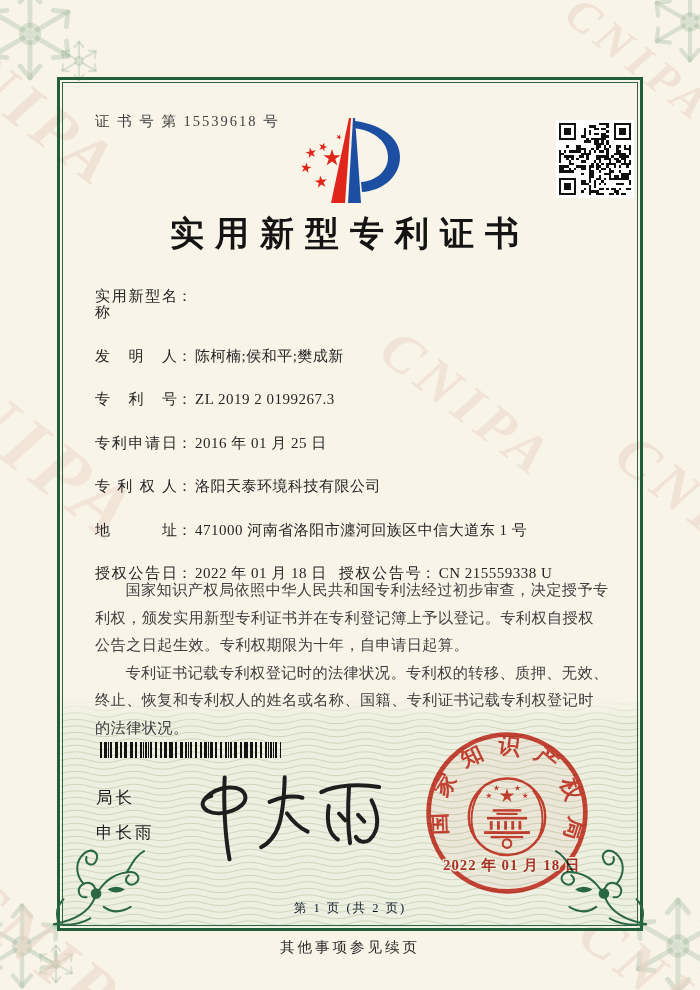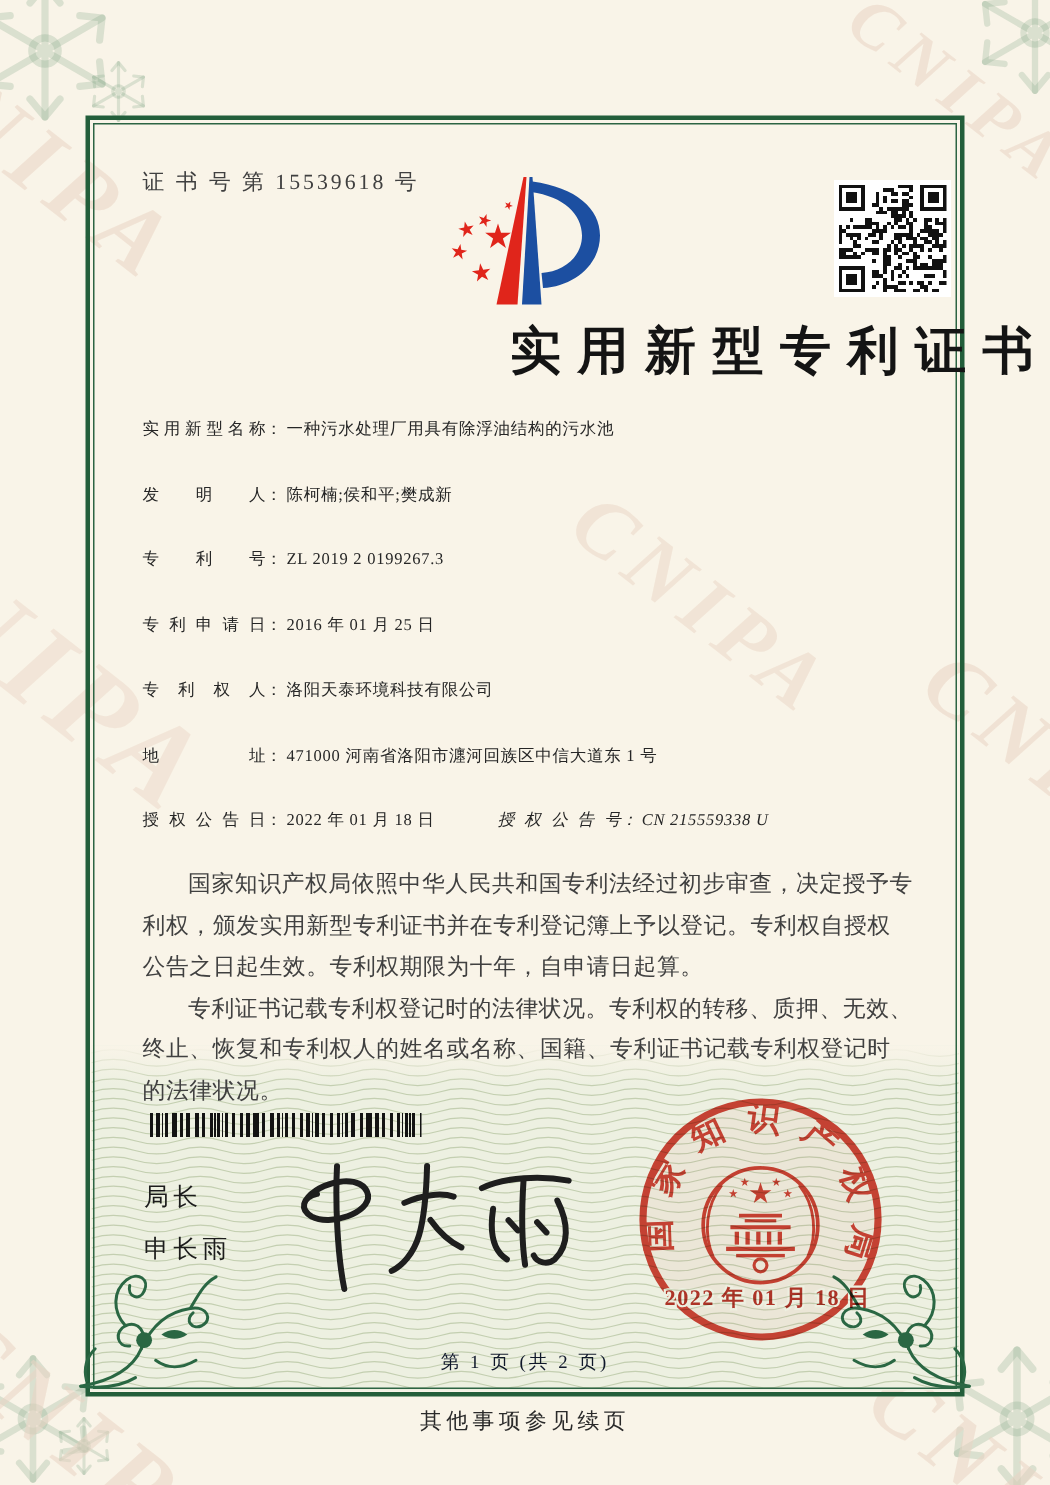--- a/index.html
+++ b/index.html
@@ -29,28 +29,28 @@
                 background:linear-gradient(#f9f4e8,rgba(249,244,232,0));}
   .orn{position:absolute;width:96px;height:96px;z-index:3;}
   .orn-bl{left:50px;top:832px;}
   .orn-br{left:554px;top:832px;transform:scaleX(-1);}
   
   .certno{position:absolute;left:95px;top:112px;font-size:14.5px;letter-spacing:2px;color:#404040;z-index:4;}
   .logo{position:absolute;left:292px;top:111px;width:114px;height:96px;z-index:4;}
   .qr{position:absolute;left:556px;top:120px;width:78px;height:78px;background:#fff;padding:3px;
       box-sizing:border-box;z-index:4;}
   .qr svg{display:block;width:100%;height:100%;}
-  .title{position:absolute;left:0;top:211px;width:100%;text-align:right;font-size:34px;font-weight:700;
+  .title{position:absolute;left:0;top:211px;width:100%;text-align:center;font-size:34px;font-weight:700;
          letter-spacing:11px;color:#141414;z-index:4;}
-  .fields{position:absolute;left:95px;top:278px;width:520px;font-size:11px;color:#262626;z-index:4;}
+  .fields{position:absolute;left:95px;top:288px;width:520px;font-size:15px;color:#262626;z-index:4;}
   .frow{display:flex;align-items:baseline;line-height:16px;margin-bottom:27.5px;}
   .flbl{flex:0 0 82px;text-align:justify;text-align-last:justify;}
   .fsep{padding:0 3px 0 0;}
   .fval{letter-spacing:.5px;}
-  .fpair2{display:flex;align-items:baseline;margin-left:42px;font-style:italic;}
+  .fpair2{display:flex;align-items:baseline;margin-left:12px;}
   .paras{position:absolute;left:95px;top:576px;width:514px;font-size:15.2px;line-height:27.5px;
          color:#404040;letter-spacing:.4px;z-index:4;}
   .paras p{margin:0;text-indent:2em;}
   .barcode{position:absolute;left:100px;top:742px;width:181px;height:16px;z-index:4;
     background-image:
       repeating-linear-gradient(90deg,#131313 0 2px,transparent 2px 5px),
       repeating-linear-gradient(90deg,#131313 0 1px,transparent 1px 8px),
       repeating-linear-gradient(90deg,transparent 0 4px,#131313 4px 5px,transparent 5px 13px);}
   .signer{position:absolute;left:96px;top:787px;z-index:4;color:#1c1c1c;
           font-family:Liberation Serif, serif;font-size:16.5px;letter-spacing:3px;}
@@ -475,21 +475,20 @@
         </g>
     </svg>
   </div>
 
   <div class="title">实用新型专利证书</div>
 
   <div class="fields">
     <div class="frow">
       <span class="flbl">实用新型名称</span>
         <span class="fsep">：</span>
-      <span class="fval">一种污水处理厂用具有除浮油结构的污水池</span>
     </div>
     <div class="frow">
       <span class="flbl">发明人</span>
         <span class="fsep">：</span>
       <span class="fval">陈柯楠;侯和平;樊成新</span>
     </div>
     <div class="frow">
       <span class="flbl">专利号</span>
         <span class="fsep">：</span>
       <span class="fval">ZL 2019 2 0199267.3</span>

